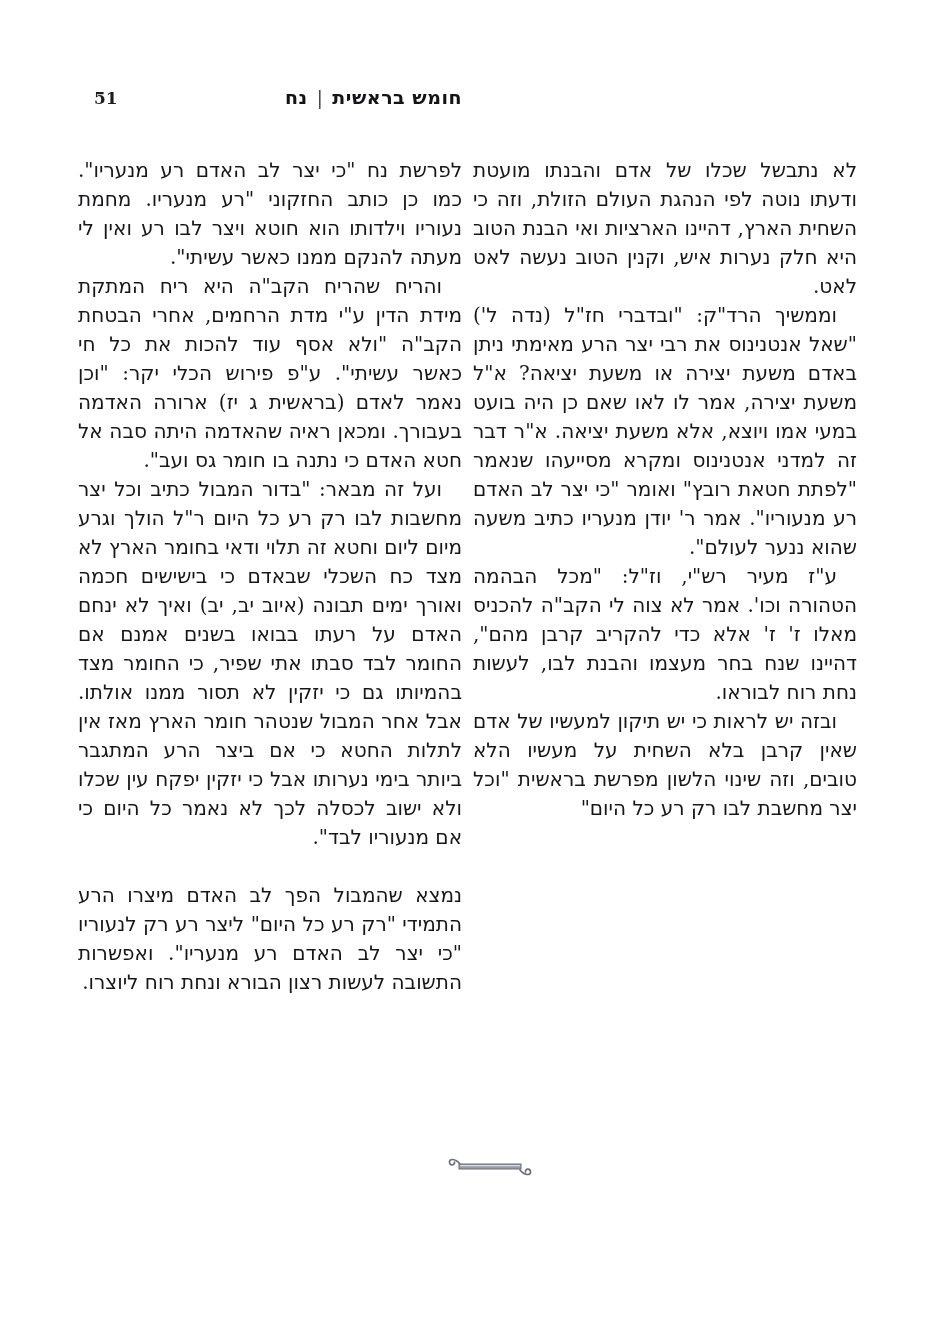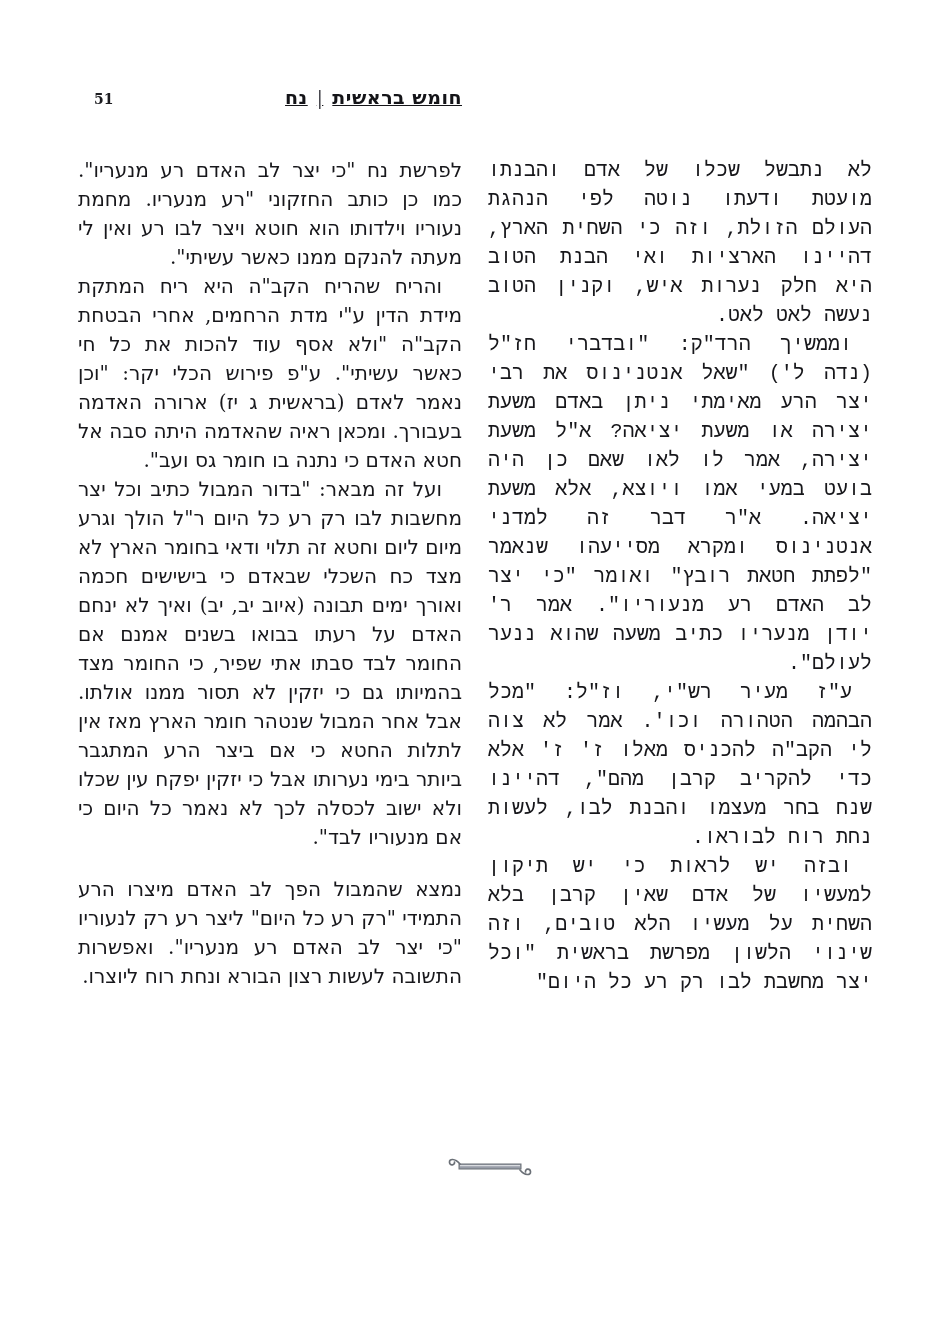--- a/index.html
+++ b/index.html
@@ -13,47 +13,46 @@
     overflow:hidden;
   }
   
   .header{
     position:absolute;
     top:86px;left:78px;width:384px;
     display:flex;justify-content:space-between;align-items:baseline;
   }
   .pagenum{
     font-family:"DejaVu Serif","Liberation Serif",serif;
-    font-weight:bold;font-size:14px;color:#1c1c20;
+    font-weight:bold;font-size:17px;color:#1c1c20;
     margin-left:16px;
   }
   .header-title{
     direction:rtl;
     font-weight:bold;font-size:19px;color:#141418;
     white-space:nowrap;
     letter-spacing:0.5px;
-    text-decoration:underline;
   }
   .header-title .sep{
     font-weight:normal;color:#3a3a40;
     padding:0 9px;font-size:18px;
   }
   
   .col{
     position:absolute;top:156px;width:384px;
     direction:rtl;
     text-align:justify;
     font-size:20px;line-height:29px;
     color:#17171b;
   }
   .col-left{left:78px;}
-  .col-right{left:488px;font-family:Liberation Mono, monospace;}
+  .col-right{left:473px;}
   .para{margin:0;}
   .para.indent{text-indent:20px;}
-  .para.gap-before{margin-top:23px;}
+  .para.gap-before{margin-top:29px;}
   
   .divider{
     position:absolute;top:1153px;left:446px;width:88px;height:28px;
   }
 </style>
 </head>
 <body>
 
 <div class="page">
 

